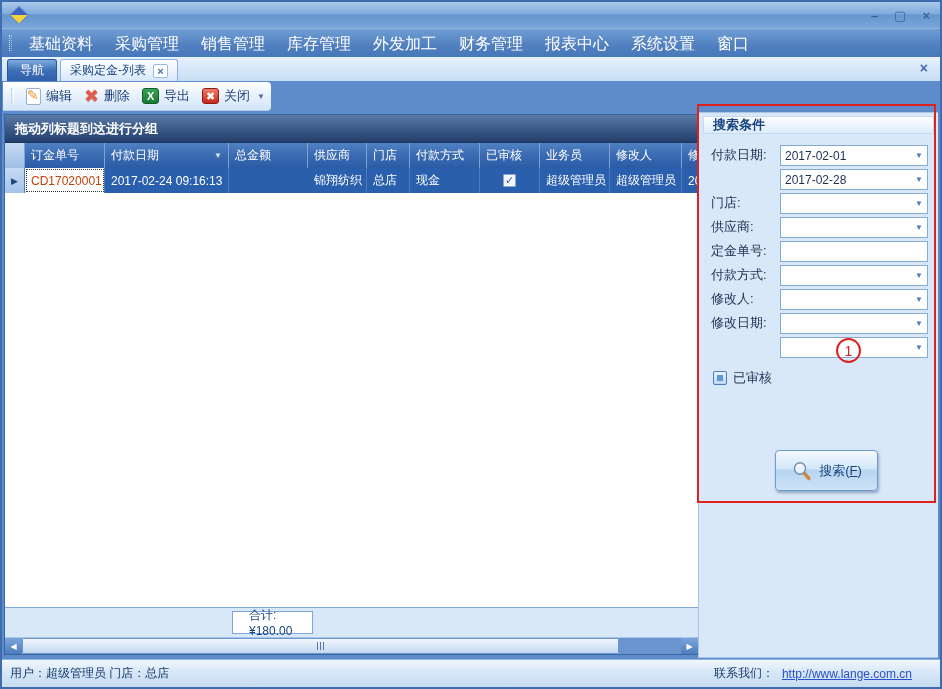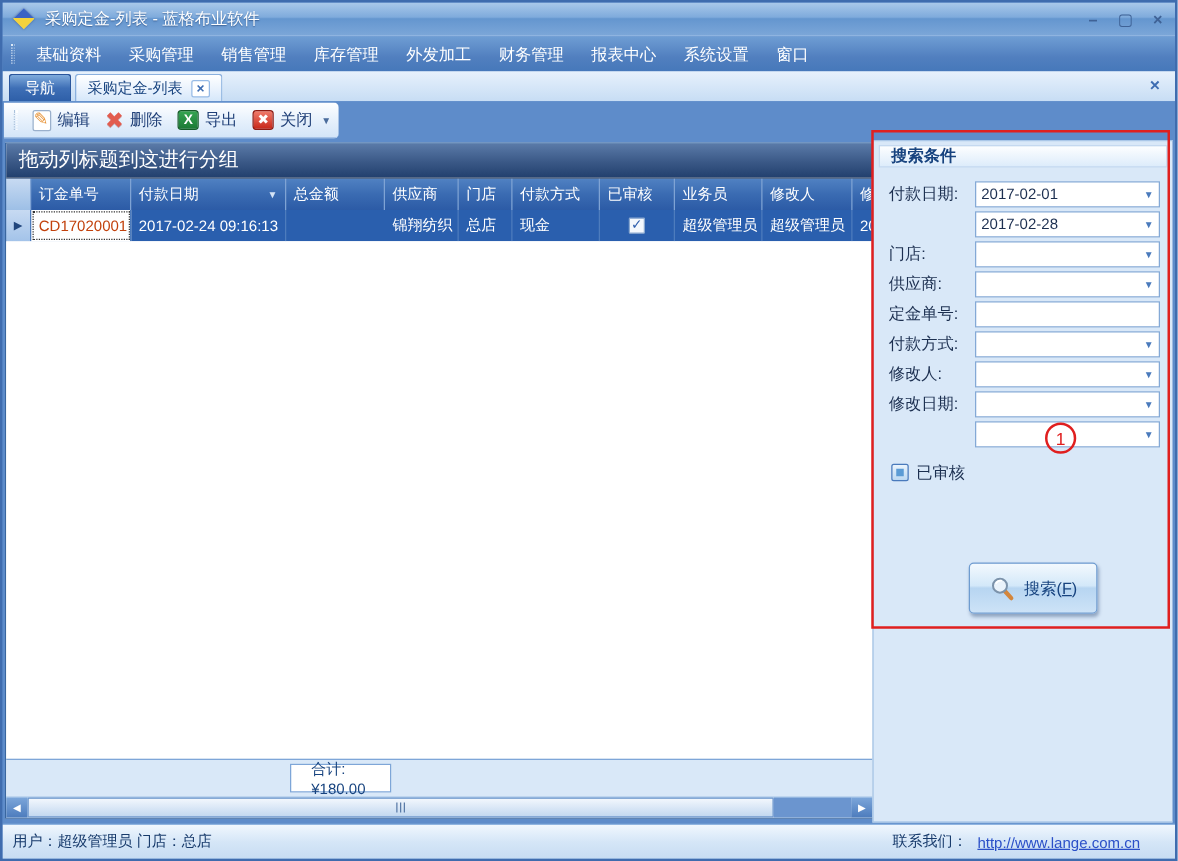--- a/index.html
+++ b/index.html
@@ -16,21 +16,21 @@
   .title-icon { width:12px; height:12px; margin:0 11px 0 2px; transform:rotate(45deg);
     background:linear-gradient(135deg,#3b63c4 48%,#f4d23c 48%); box-shadow:0 0 2px rgba(0,0,60,.4); }
   .title-text { color:#fff; font-size:13px; text-shadow:0 1px 1px rgba(10,40,90,.5); }
   .win-controls { margin-left:auto; display:flex; gap:16px; color:#3f6296; font-weight:bold; font-size:13px; }
   .win-controls span { cursor:default; line-height:1; }
   
   .menubar { height:29px; display:flex; align-items:center; padding-left:5px;
     background:linear-gradient(180deg,#6f9ed4 0%,#517fbf 60%,#4678ba 100%);
     border-top:1px solid #8fb4e0; }
   .grip-v { width:3px; height:16px; border-left:1px dotted #dce8f6; border-right:1px dotted #9ab8dc; margin:0 6px 0 2px; }
-  .menu-item { color:#fff; font-size:13px; padding:0 11px; line-height:27px; }
+  .menu-item { color:#fff; font-size:16px; padding:0 11px; line-height:27px; }
   
   .tabbar { height:24px; position:relative; display:flex; align-items:flex-end; padding-left:5px;
     background:linear-gradient(180deg,#e7f1fc 0%,#c7ddf4 100%); }
   .tab { height:22px; display:flex; align-items:center; font-size:12px;
     border-radius:3px 3px 0 0; padding:0 12px; }
   .tab-nav { background:linear-gradient(180deg,#7fabdc 0%,#3e6fb6 50%,#2e5fa8 100%);
     color:#fff; border:1px solid #2a569c; border-bottom:none; }
   .tab-doc { background:linear-gradient(180deg,#ffffff 0%,#e9f2fd 55%,#d5e7fa 100%);
     color:#17437f; border:1px solid #8ab0de; border-bottom:none; margin-left:3px; gap:7px; padding:0 9px; }
   .tab-close-box { width:15px; height:14px; background:#fff; border:1px solid #97bbe6; border-radius:2px;
@@ -50,21 +50,21 @@
   .icon-xls { width:17px; height:16px; border-radius:3px; background:linear-gradient(180deg,#35a551,#1b7a35);
     border:1px solid #145c27; color:#fff; font-size:11px; font-weight:bold; text-align:center; line-height:15px; }
   .icon-closewin { width:17px; height:16px; border-radius:3px; background:linear-gradient(180deg,#f07a6a,#c8281a);
     border:1px solid #8f1a12; color:#fff; font-size:11px; font-weight:bold; text-align:center; line-height:15px; }
   .tb-caret { color:#4a6c9c; font-size:8px; margin-left:2px; }
   
   .grid { position:absolute; left:2px; top:33px; width:695px; height:541px;
     border:1px solid #39669f; background:#fff; display:flex; flex-direction:column; }
   .groupbar { height:28px; flex:0 0 28px; display:flex; align-items:center; padding-left:10px;
     background:linear-gradient(180deg,#5a7aa8 0%,#3a5886 55%,#22406e 100%);
-    border-bottom:1px solid #1d3458; color:#fff; font-size:16px; }
+    border-bottom:1px solid #1d3458; color:#fff; font-size:13px;font-weight:bold; }
   .hdr-row { height:25px; flex:0 0 25px; display:flex;
     background:linear-gradient(180deg,#5081c2 0%,#3a6bb2 50%,#2c5ba6 100%);
     color:#fff; font-size:12px; }
   .hcell { display:flex; align-items:center; padding:0 6px; border-right:1px solid #7fa3d4; overflow:hidden; white-space:nowrap; }
   .hcell.ind { background:linear-gradient(180deg,#c7daf2,#9dbfe6); border-right:1px solid #7fa3d4; }
   .sort-arrow { margin-left:auto; font-size:8px; color:#d5e4f6; }
   .data-row { height:25px; flex:0 0 25px; display:flex; background:#2a5fae; color:#fff; font-size:12px; }
   .dcell { display:flex; align-items:center; padding:0 6px; border-right:1px solid #4d7cbd; overflow:hidden; white-space:nowrap; }
   .dcell.ind { background:linear-gradient(180deg,#c7daf2,#a3c3e9); color:#20457c; font-size:9px; justify-content:center; padding:0; }
   .dcell.focus { background:#fff; color:#c2410c; outline:1px dotted #333; outline-offset:-2px; }
@@ -121,21 +121,20 @@
   .sb-spacer { flex:1; }
   .sb-link { color:#2b50c8; text-decoration:underline; margin-left:8px; }
 </style>
 </head>
 <body>
 
 <div class="window">
 
   <div class="titlebar">
     <span class="title-icon"></span>
-    <span class="title-text">采购定金-列表 - 蓝格布业软件</span>
     <span class="win-controls">
       <span>–</span>
       <span>▢</span>
       <span>×</span>
     </span>
   </div>
 
   <div class="menubar">
     <span class="grip-v"></span>
     <span class="menu-item">基础资料</span>

